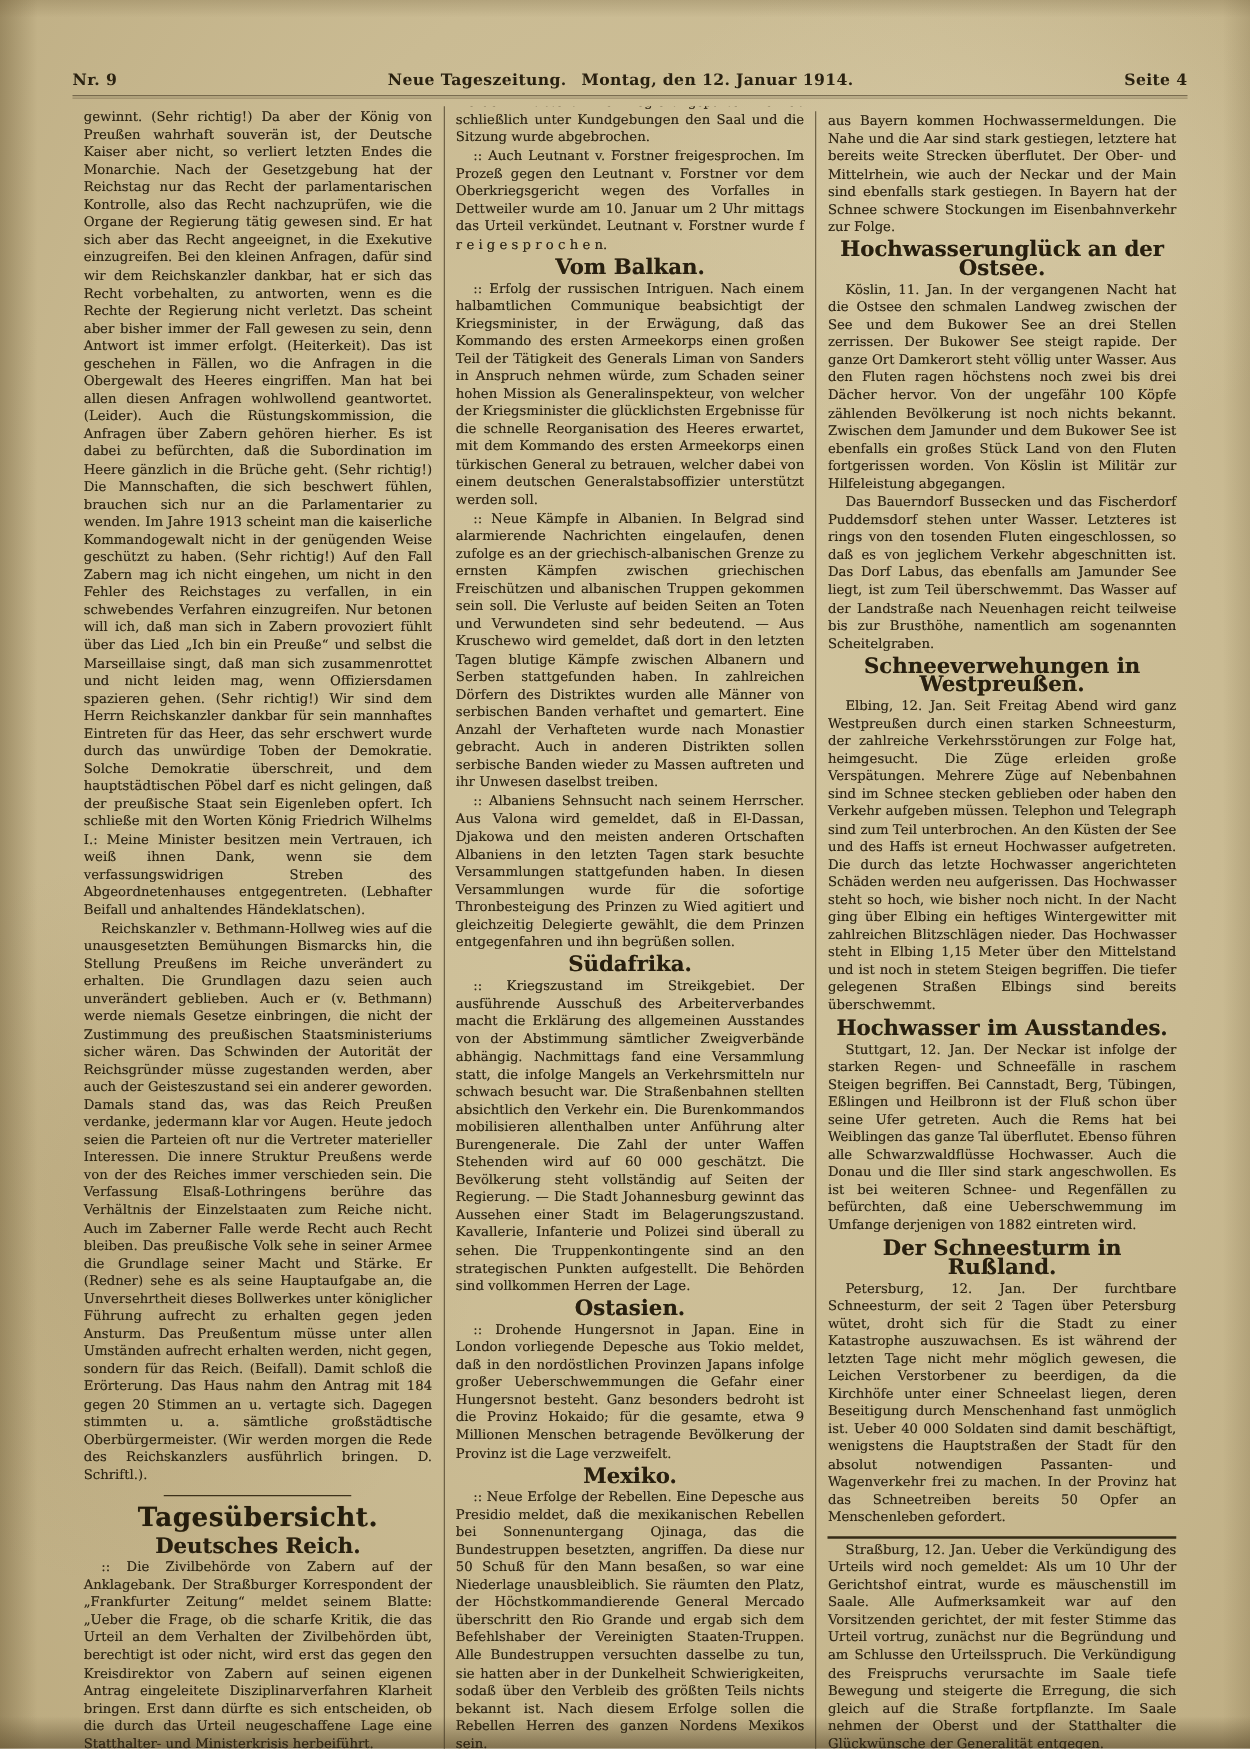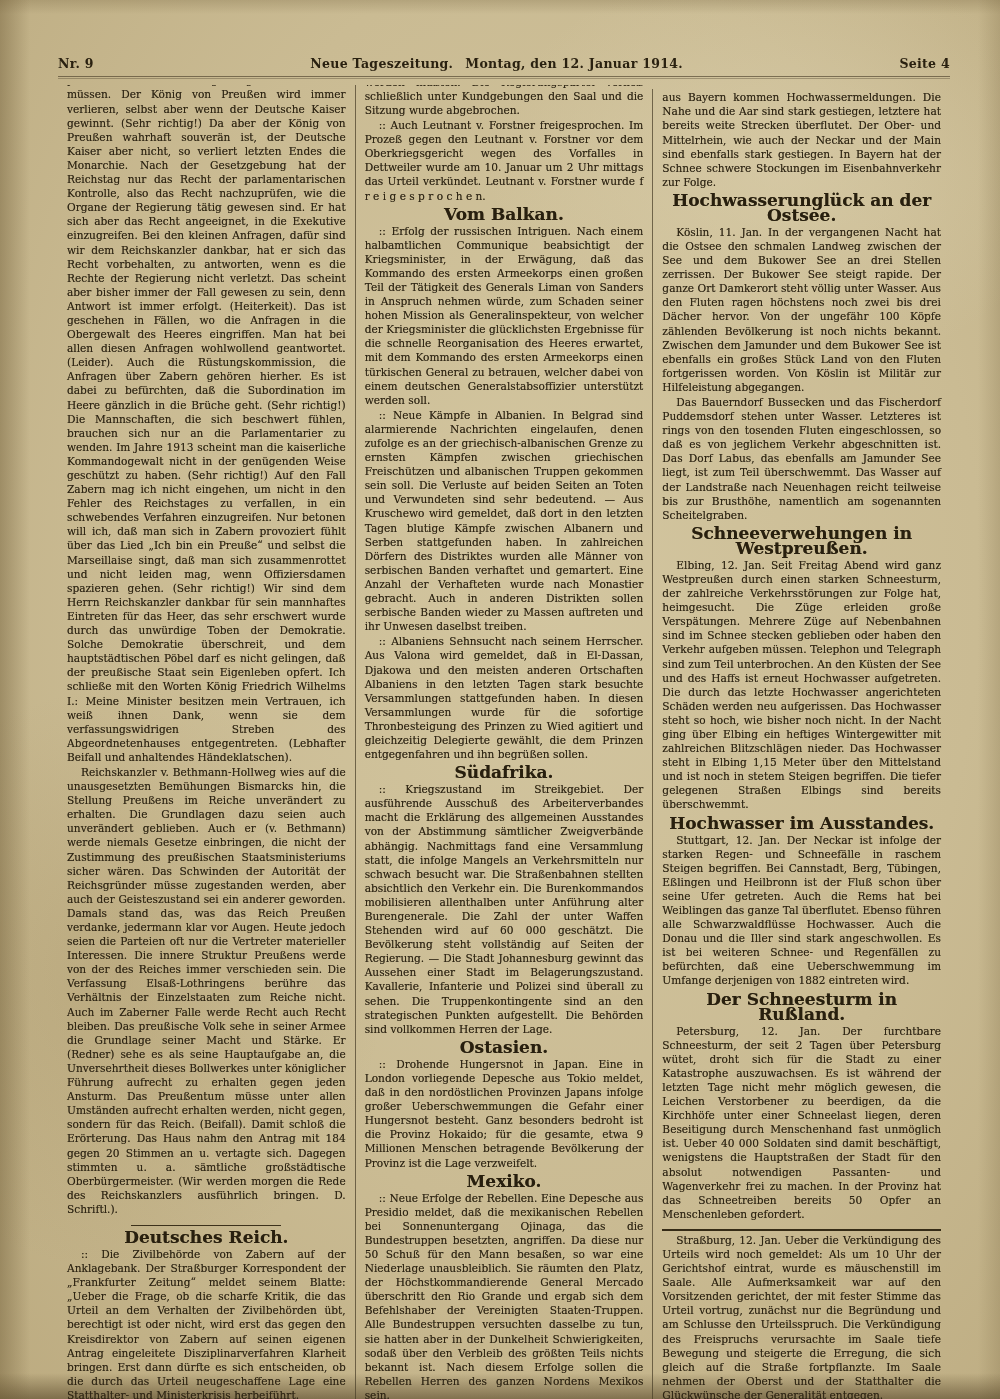--- a/index.html
+++ b/index.html
@@ -52,20 +52,21 @@
       <span class="mid"><span>Neue Tageszeitung.</span><span>Montag, den 12. Januar 1914.</span></span>
       <span>Seite 4</span>
     </div>
     <div class="head-rule"></div>
     <div class="head-rule2"></div>
     <div id="cols">
       <div class="col">
           <p class="p">nur für die Tage gezahlt, wo sie solche nicht in Preußen erhalten. Der Einfluß Preußens im Bundesrat wird gegen das demokratisch-parlamentarische Verlangen gestärkt werden müssen. Der König von Preußen wird immer verlieren, selbst aber wenn der Deutsche Kaiser gewinnt. (Sehr richtig!) Da aber der König von Preußen wahrhaft souverän ist, der Deutsche Kaiser aber nicht, so verliert letzten Endes die Monarchie. Nach der Gesetzgebung hat der Reichstag nur das Recht der parlamentarischen Kontrolle, also das Recht nachzuprüfen, wie die Organe der Regierung tätig gewesen sind. Er hat sich aber das Recht angeeignet, in die Exekutive einzugreifen. Bei den kleinen Anfragen, dafür sind wir dem Reichskanzler dankbar, hat er sich das Recht vorbehalten, zu antworten, wenn es die Rechte der Regierung nicht verletzt. Das scheint aber bisher immer der Fall gewesen zu sein, denn Antwort ist immer erfolgt. (Heiterkeit). Das ist geschehen in Fällen, wo die Anfragen in die Obergewalt des Heeres eingriffen. Man hat bei allen diesen Anfragen wohlwollend geantwortet. (Leider). Auch die Rüstungskommission, die Anfragen über Zabern gehören hierher. Es ist dabei zu befürchten, daß die Subordination im Heere gänzlich in die Brüche geht. (Sehr richtig!) Die Mannschaften, die sich beschwert fühlen, brauchen sich nur an die Parlamentarier zu wenden. Im Jahre 1913 scheint man die kaiserliche Kommandogewalt nicht in der genügenden Weise geschützt zu haben. (Sehr richtig!) Auf den Fall Zabern mag ich nicht eingehen, um nicht in den Fehler des Reichstages zu verfallen, in ein schwebendes Verfahren einzugreifen. Nur betonen will ich, daß man sich in Zabern provoziert fühlt über das Lied „Ich bin ein Preuße“ und selbst die Marseillaise singt, daß man sich zusammenrottet und nicht leiden mag, wenn Offiziersdamen spazieren gehen. (Sehr richtig!) Wir sind dem Herrn Reichskanzler dankbar für sein mannhaftes Eintreten für das Heer, das sehr erschwert wurde durch das unwürdige Toben der Demokratie. Solche Demokratie überschreit, und dem hauptstädtischen Pöbel darf es nicht gelingen, daß der preußische Staat sein Eigenleben opfert. Ich schließe mit den Worten König Friedrich Wilhelms I.: Meine Minister besitzen mein Vertrauen, ich weiß ihnen Dank, wenn sie dem verfassungswidrigen Streben des Abgeordnetenhauses entgegentreten. (Lebhafter Beifall und anhaltendes Händeklatschen).</p>
           <p class="p ind"><span class="lead">Reichskanzler v. Bethmann-Hollweg </span>wies auf die unausgesetzten Bemühungen Bismarcks hin, die Stellung Preußens im Reiche unverändert zu erhalten. Die Grundlagen dazu seien auch unverändert geblieben. Auch er (v. Bethmann) werde niemals Gesetze einbringen, die nicht der Zustimmung des preußischen Staatsministeriums sicher wären. Das Schwinden der Autorität der Reichsgründer müsse zugestanden werden, aber auch der Geisteszustand sei ein anderer geworden. Damals stand das, was das Reich Preußen verdanke, jedermann klar vor Augen. Heute jedoch seien die Parteien oft nur die Vertreter materieller Interessen. Die innere Struktur Preußens werde von der des Reiches immer verschieden sein. Die Verfassung Elsaß-Lothringens berühre das Verhältnis der Einzelstaaten zum Reiche nicht. Auch im Zaberner Falle werde Recht auch Recht bleiben. Das preußische Volk sehe in seiner Armee die Grundlage seiner Macht und Stärke. Er (Redner) sehe es als seine Hauptaufgabe an, die Unversehrtheit dieses Bollwerkes unter königlicher Führung aufrecht zu erhalten gegen jeden Ansturm. Das Preußentum müsse unter allen Umständen aufrecht erhalten werden, nicht gegen, sondern für das Reich. (Beifall). Damit schloß die Erörterung. Das Haus nahm den Antrag mit 184 gegen 20 Stimmen an u. vertagte sich. Dagegen stimmten u. a. sämtliche großstädtische Oberbürgermeister. (Wir werden morgen die Rede des Reichskanzlers ausführlich bringen. D. Schriftl.).</p>
           <div class="rule-short"></div>
+          <div class="h1">Tagesübersicht.</div>
           <div class="h2">Deutsches Reich.</div>
           <p class="p ind"><span class="lead">:: Die Zivilbehörde von Zabern auf der Anklagebank. </span>Der Straßburger Korrespondent der „Frankfurter Zeitung“ meldet seinem Blatte: „Ueber die Frage, ob die scharfe Kritik, die das Urteil an dem Verhalten der Zivilbehörden übt, berechtigt ist oder nicht, wird erst das gegen den Kreisdirektor von Zabern auf seinen eigenen Antrag eingeleitete Disziplinarverfahren Klarheit bringen. Erst dann dürfte es sich entscheiden, ob die durch das Urteil neugeschaffene Lage eine Statthalter- und Ministerkrisis herbeiführt.</p>
         </div>
       <div class="col">
           <p class="p">nators Joao Freitas geworden. Der Senator erhob gegen den Ministerpräsidenten die Beschuldigung, seine Stellung im jetzigen und im vorhergehenden Kabinett zugunsten seiner Privattätigkeit als Anwalt gebraucht zu haben. Seine Klienten erhielten gesetzwidrige Vorteile und in einem Fall soll für einen gewissen Regierungserlaß sogar Barzahlung erfolgt sein. Die Sitzung gestaltete sich derartig tumultuös, daß die Galerien geräumt werden mußten. Die Regierungspartei verließ schließlich unter Kundgebungen den Saal und die Sitzung wurde abgebrochen.</p>
           <p class="p ind"><span class="lead">:: Auch Leutnant v. Forstner freigesprochen. </span>Im Prozeß gegen den Leutnant v. Forstner vor dem Oberkriegsgericht wegen des Vorfalles in Dettweiler wurde am 10. Januar um 2 Uhr mittags das Urteil verkündet. Leutnant v. Forstner wurde f r e i g e s p r o c h e n.</p>
           <div class="h2">Vom Balkan.</div>
           <p class="p ind"><span class="lead">:: Erfolg der russischen Intriguen. </span>Nach einem halbamtlichen Communique beabsichtigt der Kriegsminister, in der Erwägung, daß das Kommando des ersten Armeekorps einen großen Teil der Tätigkeit des Generals Liman von Sanders in Anspruch nehmen würde, zum Schaden seiner hohen Mission als Generalinspekteur, von welcher der Kriegsminister die glücklichsten Ergebnisse für die schnelle Reorganisation des Heeres erwartet, mit dem Kommando des ersten Armeekorps einen türkischen General zu betrauen, welcher dabei von einem deutschen Generalstabsoffizier unterstützt werden soll.</p>
           <p class="p ind"><span class="lead">:: Neue Kämpfe in Albanien. </span>In Belgrad sind alarmierende Nachrichten eingelaufen, denen zufolge es an der griechisch-albanischen Grenze zu ernsten Kämpfen zwischen griechischen Freischützen und albanischen Truppen gekommen sein soll. Die Verluste auf beiden Seiten an Toten und Verwundeten sind sehr bedeutend. — Aus Kruschewo wird gemeldet, daß dort in den letzten Tagen blutige Kämpfe zwischen Albanern und Serben stattgefunden haben. In zahlreichen Dörfern des Distriktes wurden alle Männer von serbischen Banden verhaftet und gemartert. Eine Anzahl der Verhafteten wurde nach Monastier gebracht. Auch in anderen Distrikten sollen serbische Banden wieder zu Massen auftreten und ihr Unwesen daselbst treiben.</p>
           <p class="p ind"><span class="lead">:: Albaniens Sehnsucht nach seinem Herrscher. </span>Aus Valona wird gemeldet, daß in El-Dassan, Djakowa und den meisten anderen Ortschaften Albaniens in den letzten Tagen stark besuchte Versammlungen stattgefunden haben. In diesen Versammlungen wurde für die sofortige Thronbesteigung des Prinzen zu Wied agitiert und gleichzeitig Delegierte gewählt, die dem Prinzen entgegenfahren und ihn begrüßen sollen.</p>

